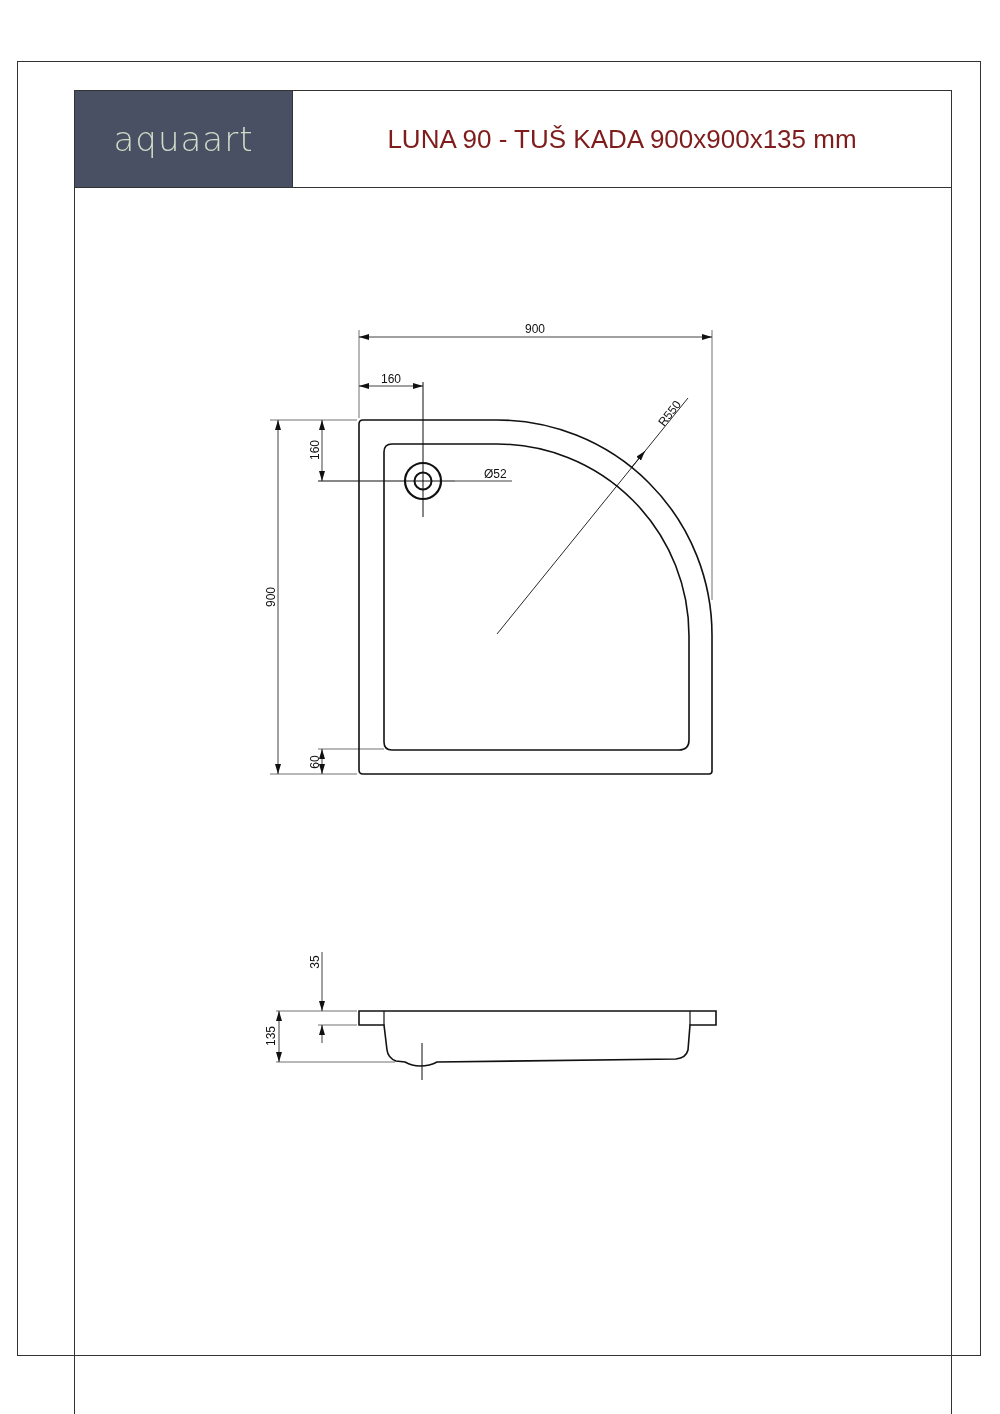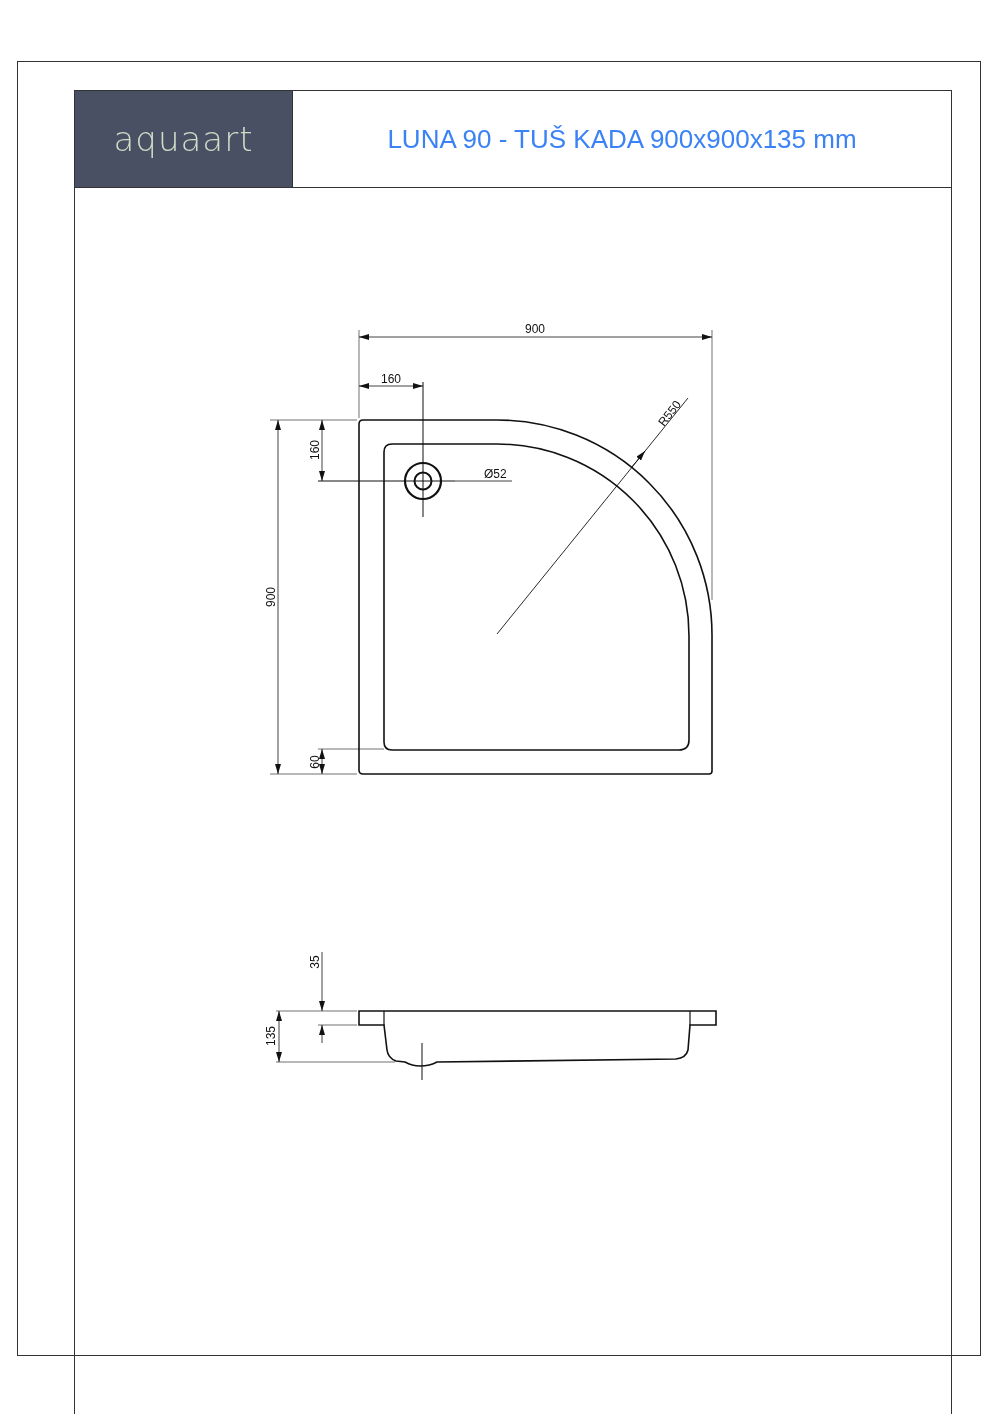--- a/index.html
+++ b/index.html
@@ -3,21 +3,21 @@
 <meta charset="utf-8">
 <style>
   html, body { margin: 0; padding: 0; background: #ffffff; }
   body { width: 1000px; height: 1414px; position: relative; overflow: hidden; font-family: "Liberation Sans", sans-serif; }
   .outer-frame { position: absolute; left: 17px; top: 61px; width: 964px; height: 1295px; border: 1.5px solid #333; box-sizing: border-box; }
   .inner-frame { position: absolute; left: 74px; top: 90px; width: 878px; height: 1405px; border: 1.5px solid #333; box-sizing: border-box; }
   .header { position: absolute; left: 0; top: 0; width: 100%; height: 97px; border-bottom: 1.5px solid #333; box-sizing: border-box; display: flex; }
   .logo-box { width: 218px; height: 100%; background: #4a5063; display: flex; align-items: center; justify-content: center; border-right: 1.5px solid #333; box-sizing: border-box; }
   .logo-text { color: #cfdcc8; font-family: "DejaVu Sans", sans-serif; font-size: 34px; font-weight: 300; letter-spacing: 1px; }
   .title-box { flex: 1; display: flex; align-items: center; justify-content: center; }
-  .title-text { color: #3b82f6; font-family: "Liberation Sans", sans-serif; font-size: 26px; }
+  .title-text { color: #7f1d1d; font-family: "Liberation Sans", sans-serif; font-size: 26px; }
   svg.drawing { position: absolute; left: 0; top: 0; }
   svg text { font-family: "Liberation Sans", sans-serif; font-size: 12px; fill: #111; }
 </style>
 </head>
 <body>
 
 <div class="outer-frame"></div>
 
 <div class="inner-frame">
   <div class="header">

